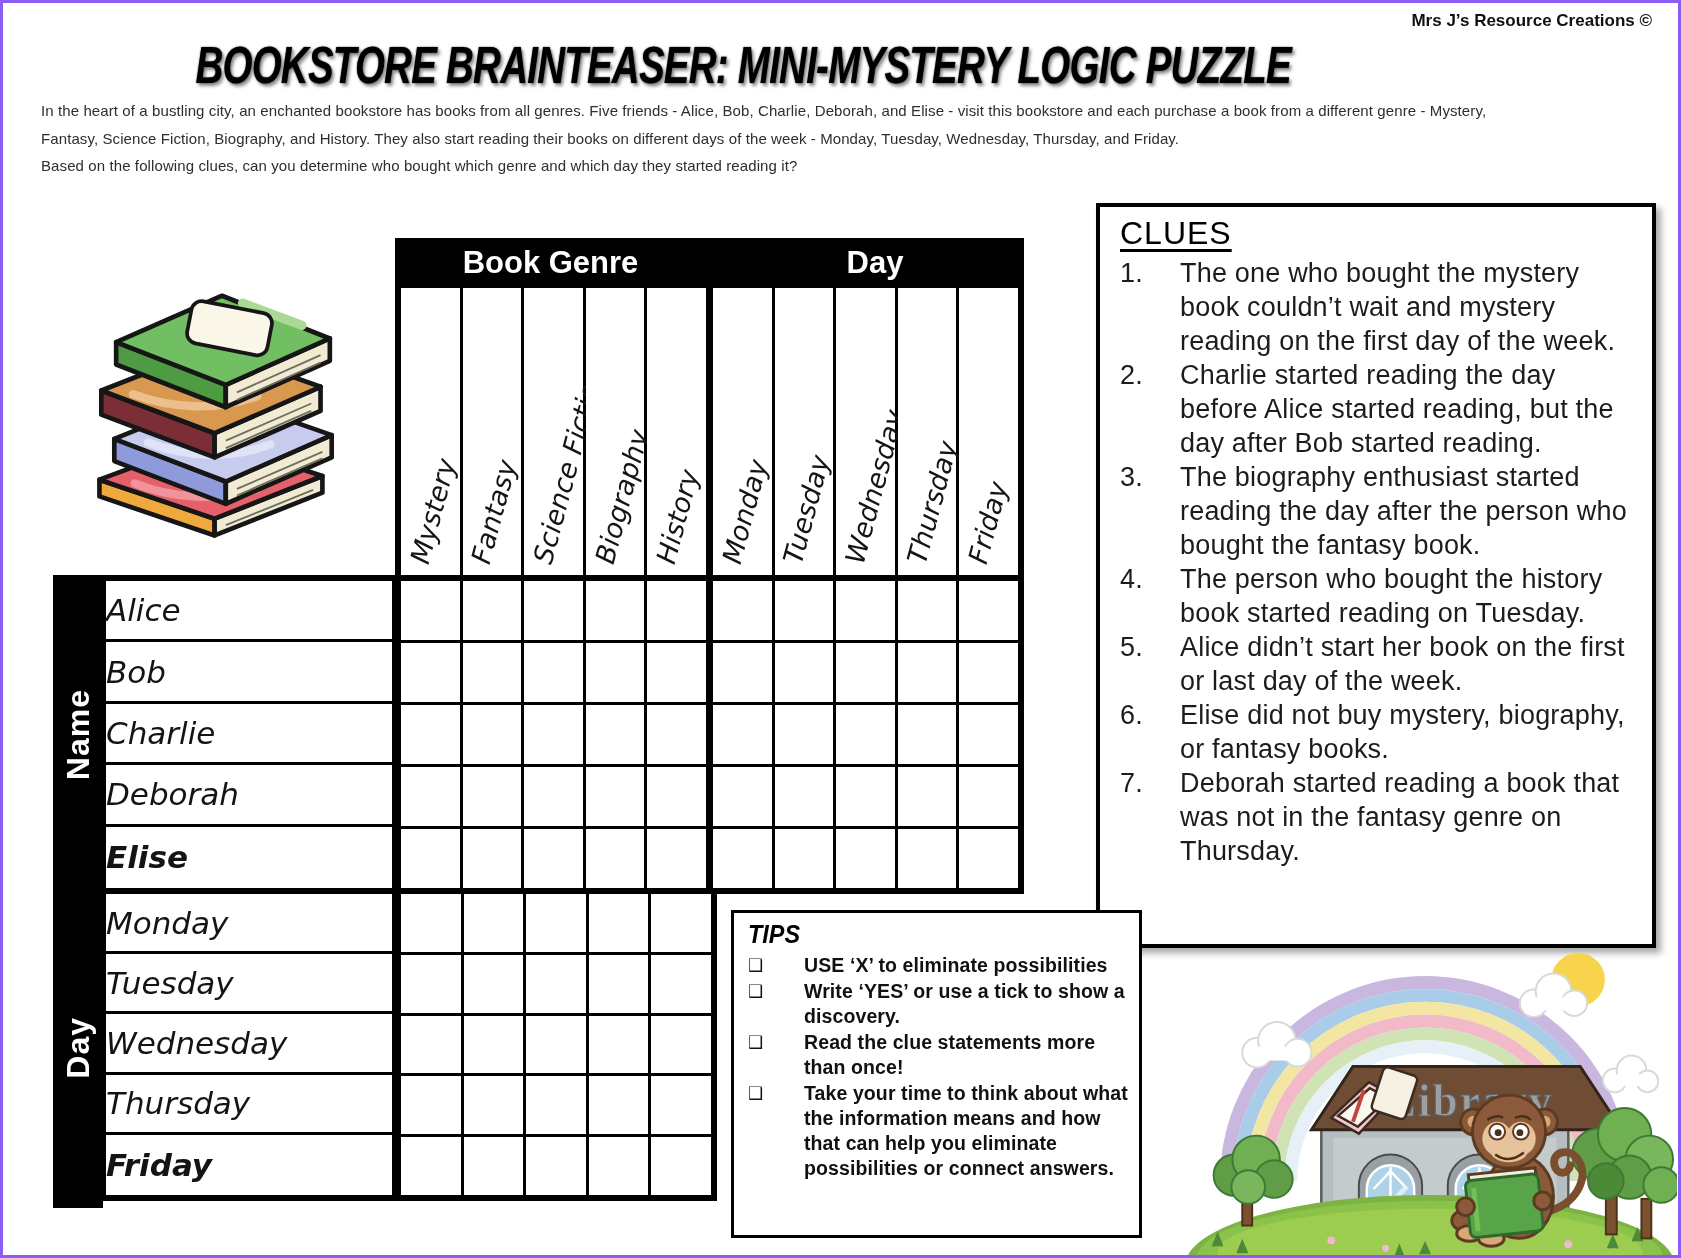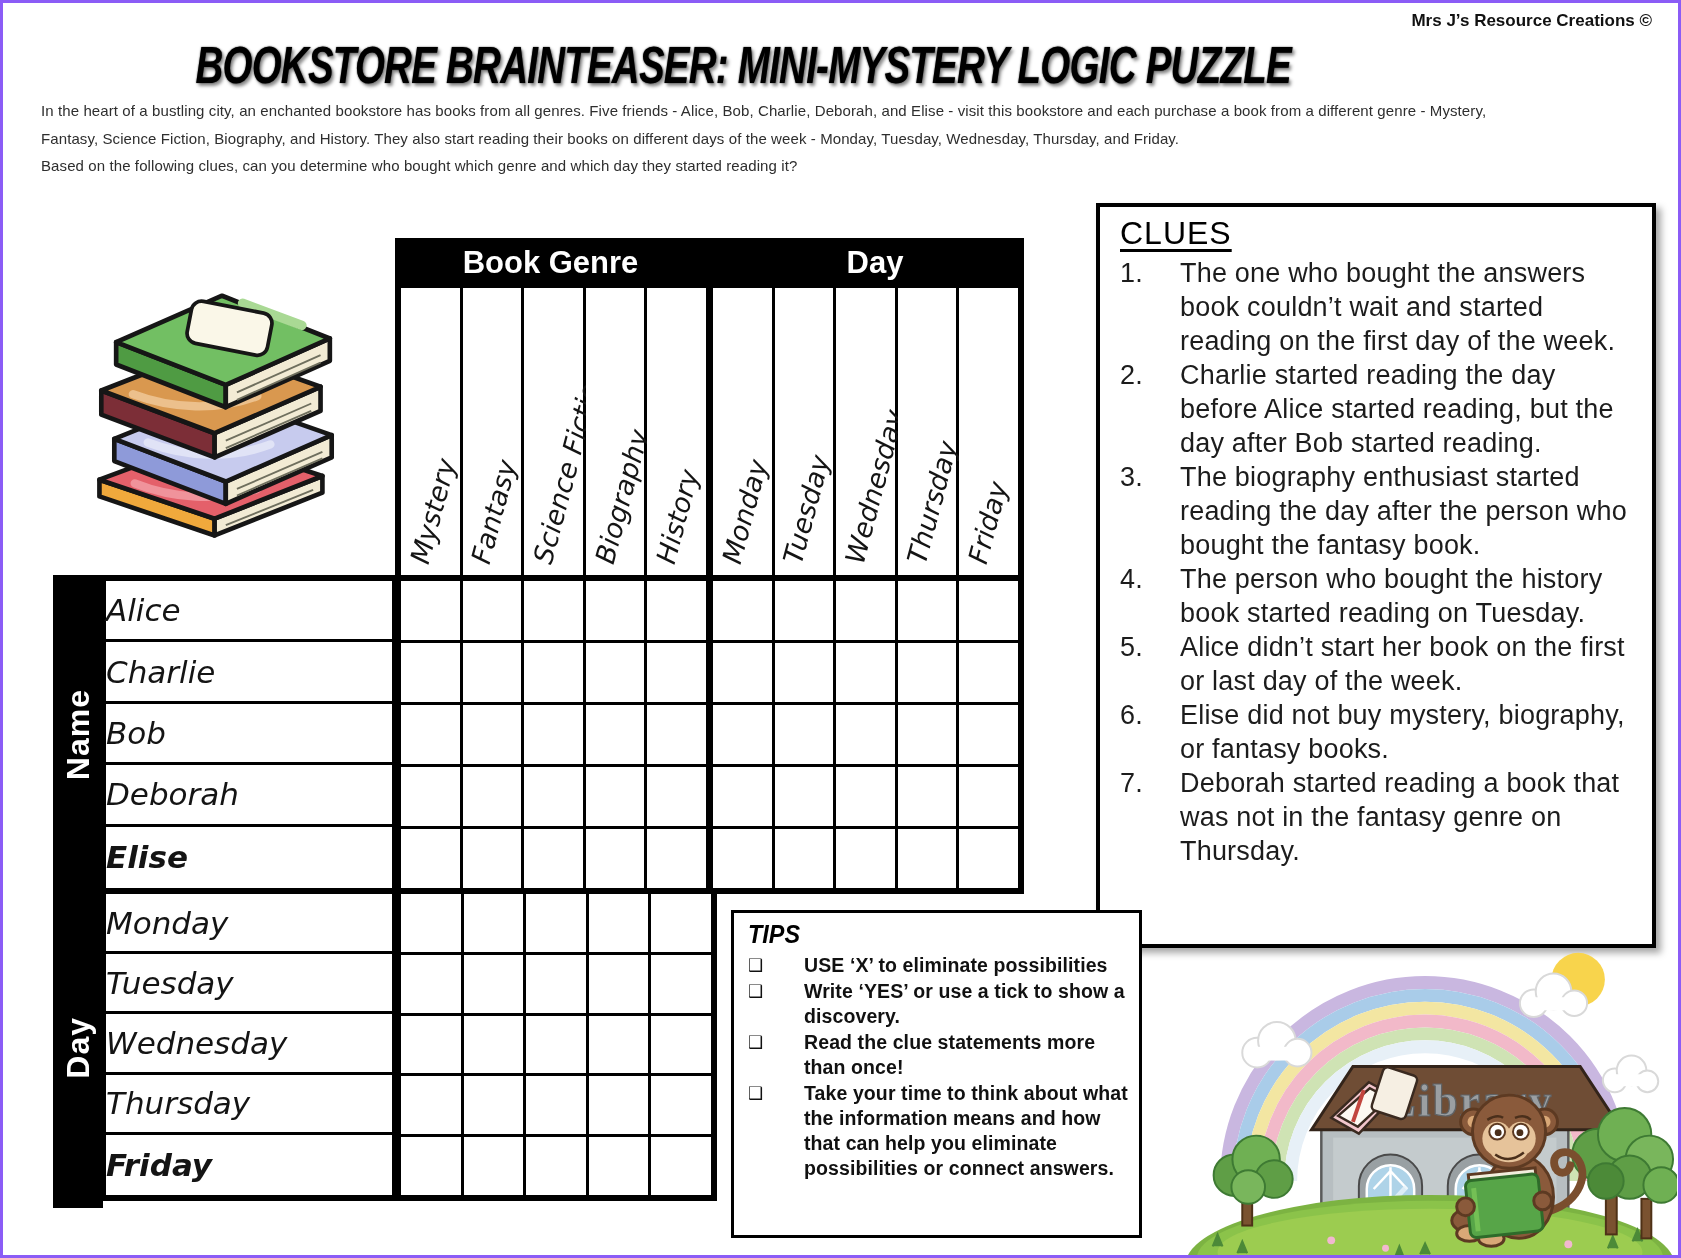--- a/index.html
+++ b/index.html
@@ -201,24 +201,24 @@
   </div>
 
   <div class="side-bar bar-name">
     <span>Name</span>
   </div>
   <div class="row-labels rows-name">
       <div class="row-label-cell">
         <span class="row-label">Alice</span>
       </div>
       <div class="row-label-cell">
+        <span class="row-label">Bob</span>
+      </div>
+      <div class="row-label-cell">
         <span class="row-label">Charlie</span>
-      </div>
-      <div class="row-label-cell">
-        <span class="row-label">Bob</span>
       </div>
       <div class="row-label-cell">
         <span class="row-label">Deborah</span>
       </div>
       <div class="row-label-cell">
         <span class="row-label">Elise</span>
       </div>
     </div>
   <div class="cells-wrap wrap-name">
     <div class="cells-grid">
@@ -325,21 +325,21 @@
         <div class="cell"></div>
         <div class="cell"></div>
       </div>
   </div>
 
   <div class="clues-box">
     <h2 class="clues-heading">CLUES</h2>
     <ol class="clues-list">
         <li class="clue-item">
           <span class="clue-num">1.</span>
-          <span class="clue-text">The one who bought the answers book couldn’t wait and started reading on the first day of the week.</span>
+          <span class="clue-text">The one who bought the mystery book couldn’t wait and mystery reading on the first day of the week.</span>
         </li>
         <li class="clue-item">
           <span class="clue-num">2.</span>
           <span class="clue-text">Charlie started reading the day before Alice started reading, but the day after Bob started reading.</span>
         </li>
         <li class="clue-item">
           <span class="clue-num">3.</span>
           <span class="clue-text">The biography enthusiast started reading the day after the person who bought the fantasy book.</span>
         </li>
         <li class="clue-item">

